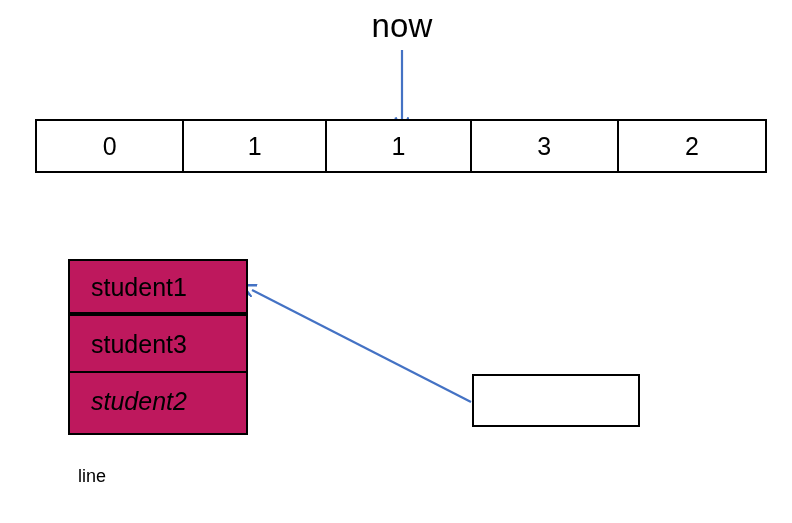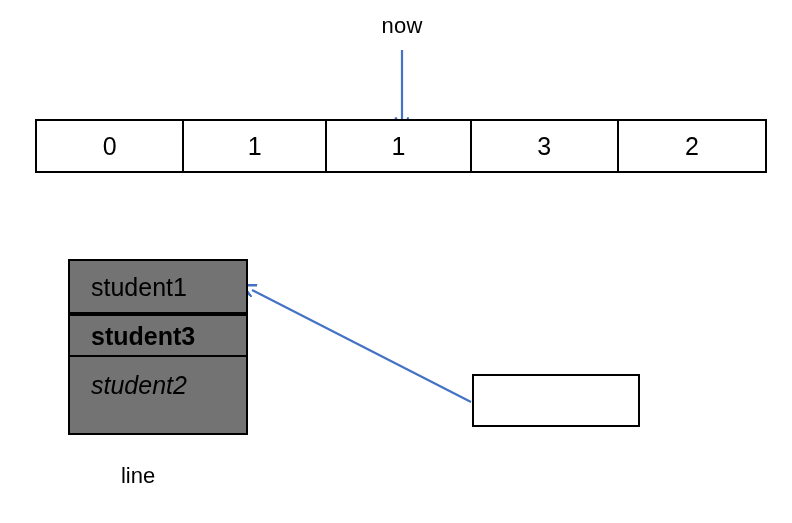--- a/index.html
+++ b/index.html
@@ -25,21 +25,21 @@
 
   
   .abs { position: absolute; }
 
   
   .now-label {
     left: 342px;
     top: 11px;
     width: 120px;
     text-align: center;
-    font-size: 22px;
+    font-size: 33px;
     line-height: 30px;
     letter-spacing: 0.2px;
     color: #000;
   }
 
   
   .array-box {
     left: 35px;
     top: 119px;
     width: 732px;
@@ -67,51 +67,50 @@
   .array-cell.c4 { width: 147px; }
 
   
   .list-box {
     left: 68px;
     top: 259px;
     width: 180px;
     height: 176px;
     box-sizing: border-box;
     border: 2px solid #000000;
-    background: #737373;
+    background: #be185d;
   }
   .list-row {
     box-sizing: border-box;
     height: 58px;
     display: flex;
     align-items: center;
     padding-left: 21px;
     font-size: 25px;
     line-height: 26px;
   }
   .list-row.r0 { height: 55px; border-bottom: 4px solid #000000; }
-  .list-row.r1 { height: 41px; border-bottom: 2px solid #000000; font-weight: bold; }
+  .list-row.r1 { height: 57px; border-bottom: 2px solid #000000; }
   .list-row.r2 { height: 56px; font-style: italic; }
 
   
   .temp-box {
     left: 472px;
     top: 374px;
     width: 168px;
     height: 53px;
     box-sizing: border-box;
     border: 2px solid #000000;
     background: #ffffff;
   }
 
   
   .caption {
-    font-size: 22px;
+    font-size: 18px;
     line-height: 30px;
-    text-align: center;
   }
   .caption-line { left: 78px; top: 461px; width: 120px; }
   .caption-temp { left: 496px; top: 461px; width: 120px; }
 
   
   .arrows {
     position: absolute;
     left: 0; top: 0;
     width: 792px;
     height: 523px;

